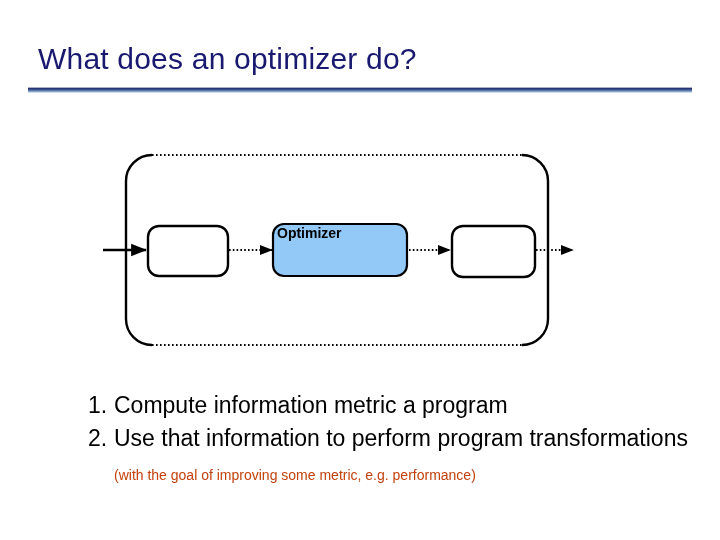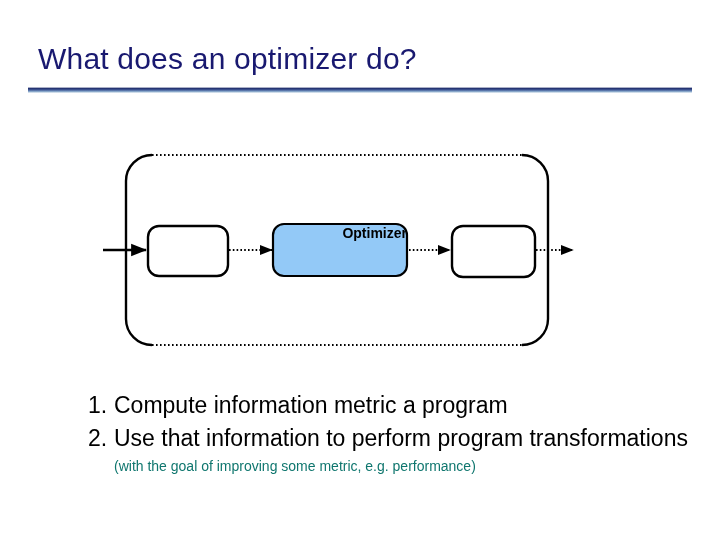--- a/index.html
+++ b/index.html
@@ -57,21 +57,21 @@
     height: 220px;
   }
   .diagram svg {
     display: block;
   }
   .opt-label {
     position: absolute;
     left: 277px;
     top: 85px;
     width: 130px;
-    text-align: right;
+    text-align: left;
     font-size: 14px;
     font-weight: bold;
     color: #000000;
     pointer-events: none;
   }
 
   
   .body-list {
     position: absolute;
     left: 88px;
@@ -86,25 +86,25 @@
     color: #000000;
   }
   .list-num {
     width: 26px;
     flex: 0 0 26px;
   }
   .list-text {
     flex: 1 1 auto;
   }
   .note {
-    margin-top: 1px;
+    margin-top: 10px;
     margin-left: 26px;
     font-size: 14px;
     line-height: 20px;
-    color: #0f766e;
+    color: #c2410c;
   }
 </style>
 </head>
 <body>
 
 <div class="slide">
 
   <div class="title">What does an optimizer do?</div>
   <div class="title-rule"></div>
 

